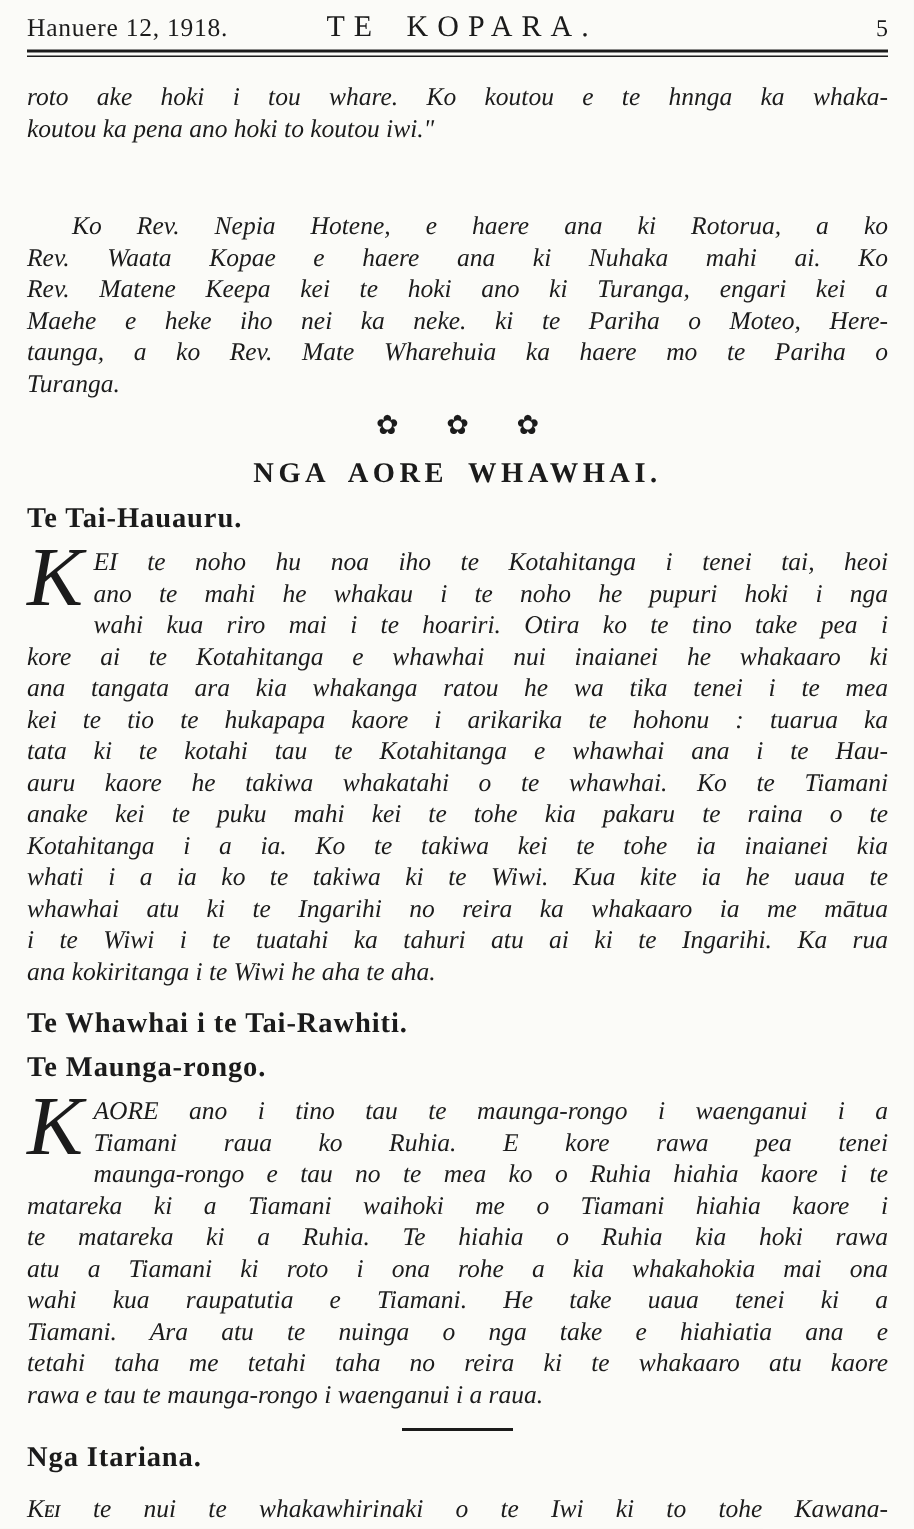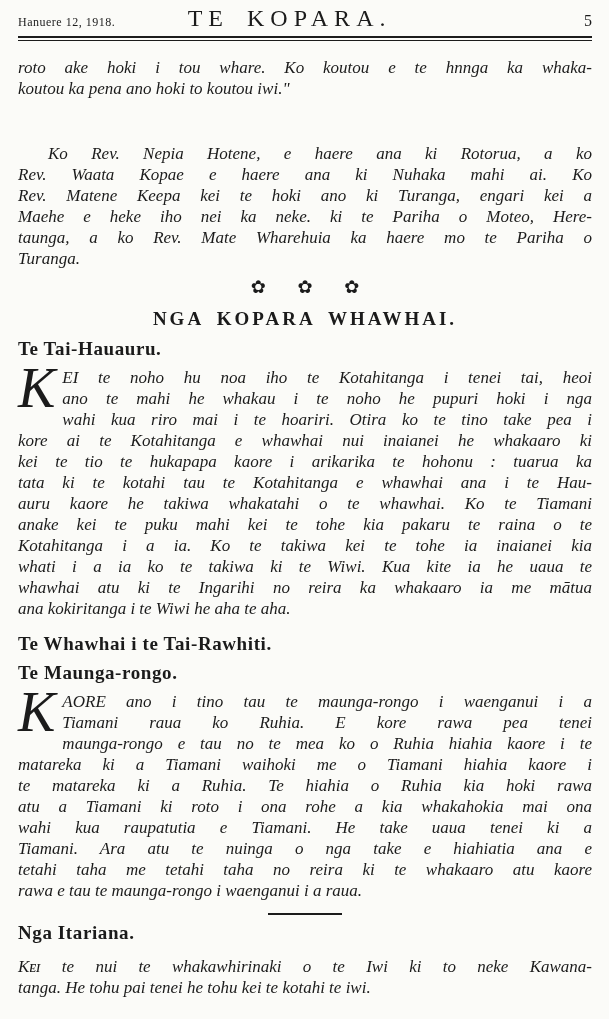--- a/index.html
+++ b/index.html
@@ -24,26 +24,26 @@
     line-height: 21px;
   }
 
   
   .masthead-row {
     display: flex;
     align-items: baseline;
     justify-content: space-between;
   }
   .masthead-date {
-    font-size: 12px;
+    font-size: 17px;
     letter-spacing: 0.5px;
     white-space: nowrap;
   }
   .masthead-title {
-    font-size: 24px;
+    font-size: 20px;
     letter-spacing: 6px;
     word-spacing: 6px;
     white-space: nowrap;
     margin-right: 120px;
   }
   .masthead-page {
     font-size: 16px;
   }
   .double-rule {
     margin-top: 3px;
@@ -140,37 +140,39 @@
       <div class="tline">taunga, a ko Rev. Mate Wharehuia ka haere mo te Pariha o</div>
       <div class="tline">Turanga.</div>
     </div>
 
   <div class="ornaments">
     <span>✿</span>
     <span>✿</span>
     <span>✿</span>
   </div>
 
-  <div class="h-main">NGA KOPARA WHAWHAI.</div>
+  <div class="h-main">NGA AORE WHAWHAI.</div>
   <div class="h-sub">Te Tai-Hauauru.</div>
 
   <div class="para p-war">
     <span class="dropcap">K</span>
     <div>
         <div class="tline">EI te noho hu noa iho te Kotahitanga i tenei tai, heoi</div>
         <div class="tline">ano te mahi he whakau i te noho he pupuri hoki i nga</div>
         <div class="tline">wahi kua riro mai i te hoariri.  Otira ko te tino take pea i</div>
         <div class="tline">kore ai te Kotahitanga e whawhai nui inaianei he whakaaro ki</div>
+        <div class="tline">ana tangata ara kia whakanga ratou he wa tika tenei i te mea</div>
         <div class="tline">kei te tio te hukapapa kaore i arikarika te hohonu : tuarua ka</div>
         <div class="tline">tata ki te kotahi tau te Kotahitanga e whawhai ana i te Hau-</div>
         <div class="tline">auru kaore he takiwa whakatahi o te whawhai.  Ko te Tiamani</div>
         <div class="tline">anake kei te puku mahi kei te tohe kia pakaru te raina o te</div>
         <div class="tline">Kotahitanga i a ia.  Ko te takiwa kei te tohe ia inaianei kia</div>
         <div class="tline">whati i a ia ko te takiwa ki te Wiwi.  Kua kite ia he uaua te</div>
         <div class="tline">whawhai atu ki te Ingarihi no reira ka whakaaro ia me mātua</div>
+        <div class="tline">i te Wiwi i te tuatahi ka tahuri atu ai ki te Ingarihi.  Ka rua</div>
         <div class="tline">ana kokiritanga i te Wiwi he aha te aha.</div>
       </div>
   </div>
 
   <div class="h-sub gap-top">Te Whawhai i te Tai-Rawhiti.</div>
   <div class="h-sub">Te Maunga-rongo.</div>
 
   <div class="para p-east">
     <span class="dropcap">K</span>
     <div>
@@ -184,17 +186,17 @@
         <div class="tline">Tiamani.  Ara atu te nuinga o nga take e hiahiatia ana e</div>
         <div class="tline">tetahi taha me tetahi taha no reira ki te whakaaro atu kaore</div>
         <div class="tline">rawa e tau te maunga-rongo i waenganui i a raua.</div>
       </div>
   </div>
 
   <hr class="divider">
   <div class="h-sub">Nga Itariana.</div>
 
   <div class="para p-it">
-      <div class="tline">Kᴇɪ te nui te whakawhirinaki o te Iwi ki to neke Kawana-</div>
+      <div class="tline">Kᴇɪ te nui te whakawhirinaki o te Iwi ki to tohe Kawana-</div>
       <div class="tline">tanga.  He tohu pai tenei he tohu kei te kotahi te iwi.</div>
     </div>
 
 </div>
 
 </body></html>

